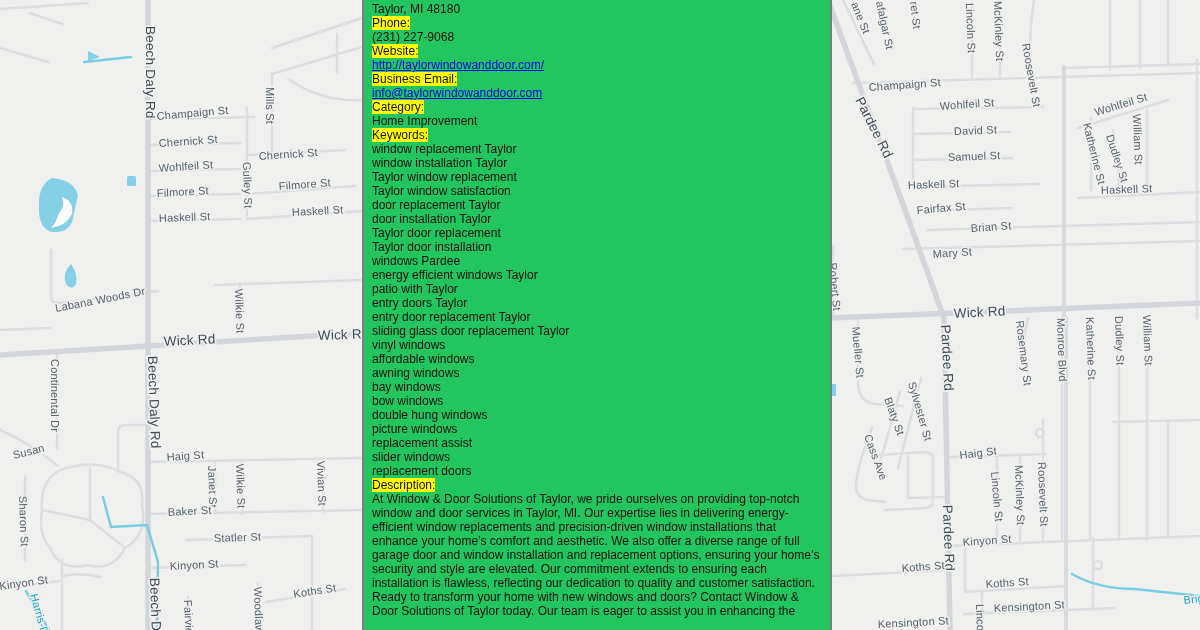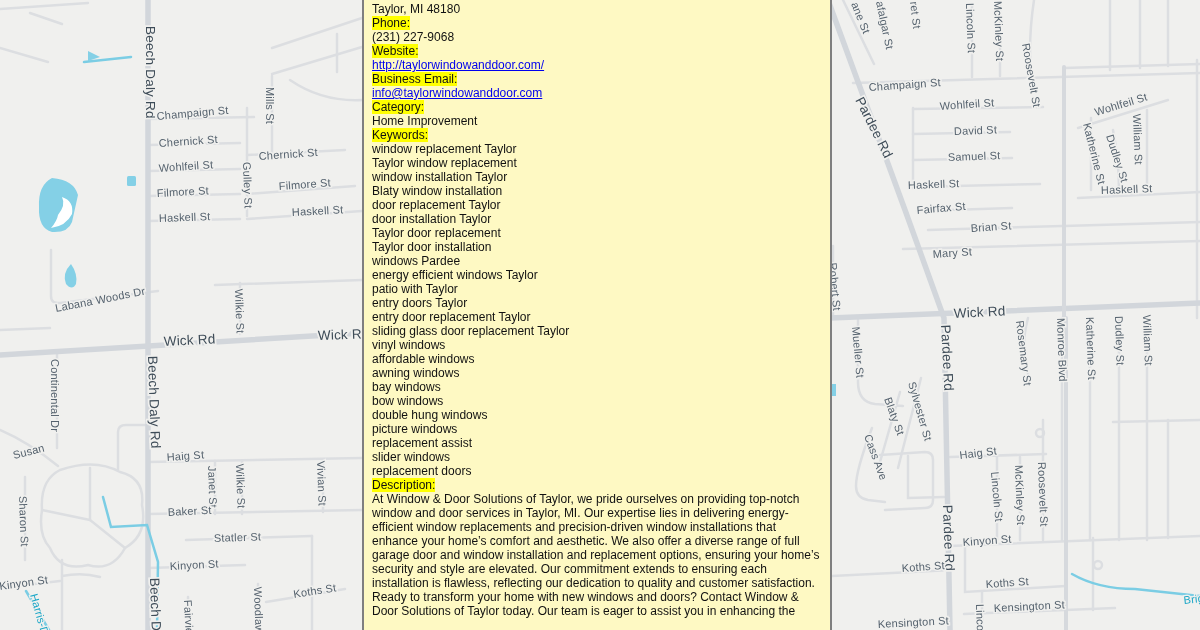--- a/index.html
+++ b/index.html
@@ -7,21 +7,21 @@
   #map{position:absolute;left:0;top:0;width:1200px;height:630px;}
   .road-minor{fill:none;stroke:#dcdee1;stroke-width:2.5;stroke-linecap:round;}
   .road-major{fill:none;stroke:#d2d6db;stroke-width:5.5;stroke-linecap:round;}
   .road-mid{fill:none;stroke:#d6d9dd;stroke-width:4;stroke-linecap:round;}
   .water-f{fill:#84d0e6;stroke:none;}
   .water-l{fill:none;stroke:#7bcde4;stroke-width:2.5;stroke-linecap:round;}
   .lbl{font-family:"Liberation Sans",sans-serif;font-size:11px;fill:#55626e;paint-order:stroke;stroke:#f0f0ee;stroke-width:3px;letter-spacing:.2px;}
   .lbl.M{font-size:13.5px;fill:#3e4c58;stroke-width:3.5px;}
   .lbl.w{fill:#1da7c7;stroke-width:2.5px;}
   #panel{position:absolute;left:362px;top:0;width:470px;height:630px;box-sizing:border-box;
-    background:#fef9c3;border-left:2px solid #7f7f7f;border-right:2px solid #7f7f7f;
+    background:#22c55e;border-left:2px solid #7f7f7f;border-right:2px solid #7f7f7f;
     padding:2px 8px 12px 8px;font-size:12px;line-height:14px;color:#111;overflow:hidden;}
   #panel div{white-space:nowrap;}
   #panel p{margin:0;white-space:normal;}
   .hl{background:#ffff00;}
   a.lnk{color:#0000ee;}
 </style>
 </head>
 <body>
 
 <div id="stage">
@@ -233,23 +233,23 @@
     <div>(231) 227-9068</div>
     <div><span class="hl">Website:</span></div>
     <div><a class="lnk" href="#">http://taylorwindowanddoor.com/</a></div>
     <div><span class="hl">Business Email:</span></div>
     <div><a class="lnk" href="#">info@taylorwindowanddoor.com</a></div>
     <div><span class="hl">Category:</span></div>
     <div>Home Improvement</div>
     <div><span class="hl">Keywords:</span></div>
     <div id="keywords">
         <div>window replacement Taylor</div>
+        <div>window installation Taylor</div>
         <div>Taylor window replacement</div>
-        <div>window installation Taylor</div>
-        <div>Blaty window installation</div>
+        <div>Taylor window satisfaction</div>
         <div>door replacement Taylor</div>
         <div>door installation Taylor</div>
         <div>Taylor door replacement</div>
         <div>Taylor door installation</div>
         <div>windows Pardee</div>
         <div>energy efficient windows Taylor</div>
         <div>patio with Taylor</div>
         <div>entry doors Taylor</div>
         <div>entry door replacement Taylor</div>
         <div>sliding glass door replacement Taylor</div>

